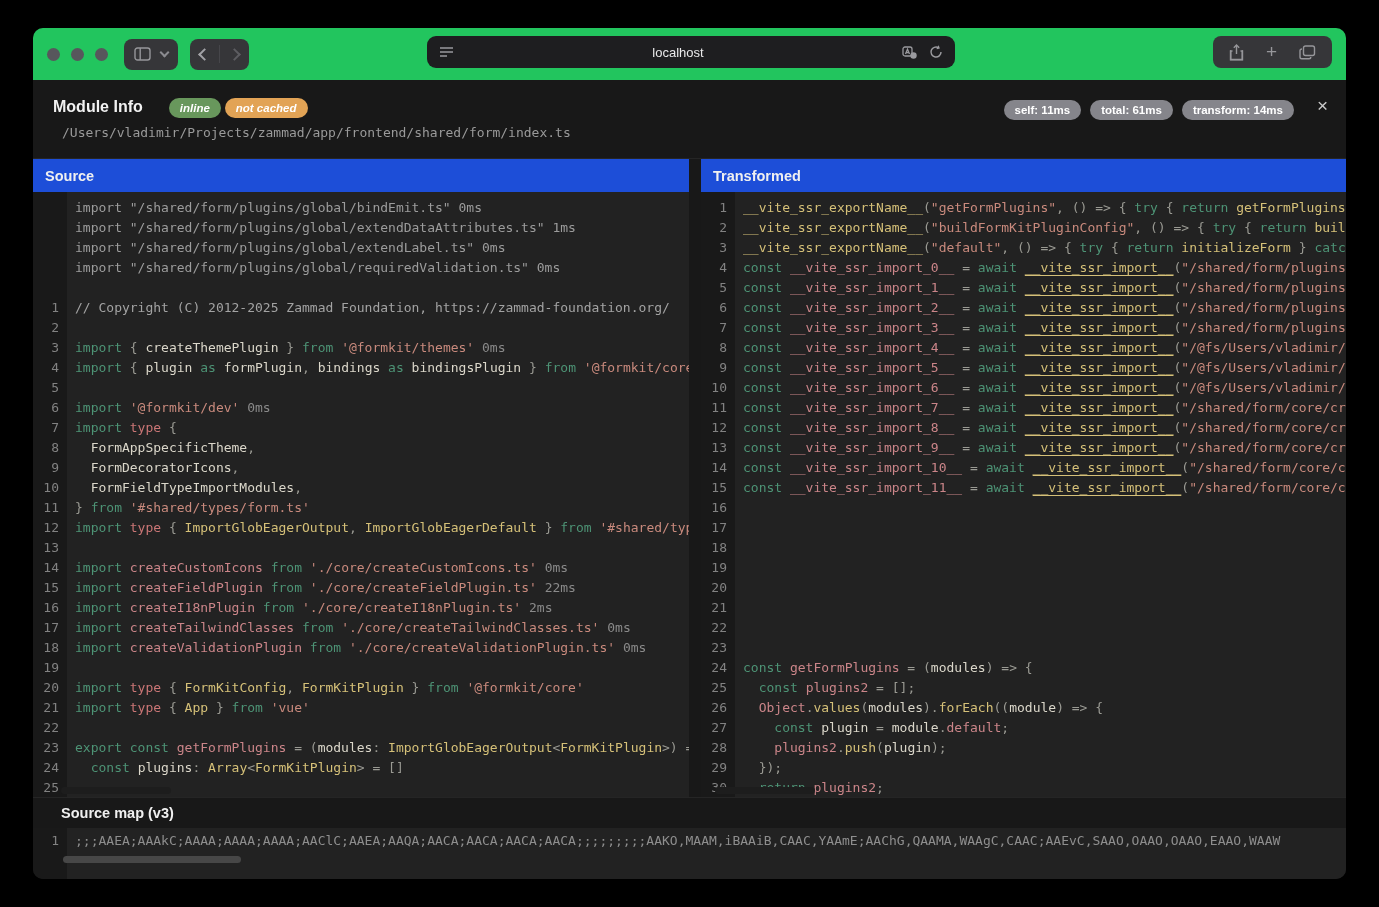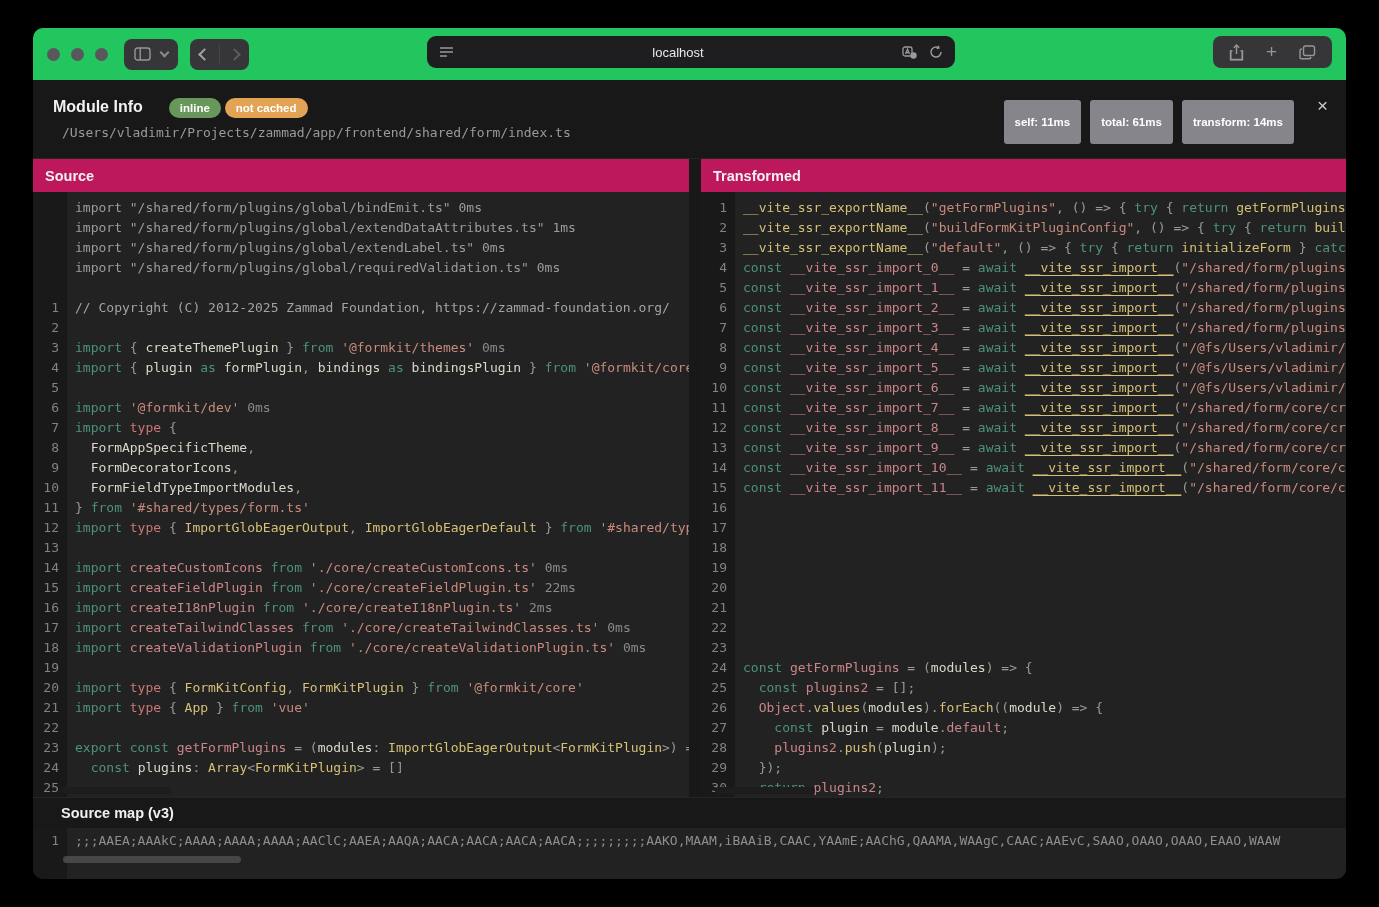--- a/index.html
+++ b/index.html
@@ -27,33 +27,33 @@
             background:#1e1e20; border-radius:9px; display:flex; align-items:center; padding:0 12px; }
   .urlbar .addr { flex:1; text-align:center; color:#e9e9ea; font-size:13px; }
   .icon { color:#9a9a9e; display:inline-flex; align-items:center; justify-content:center; }
   .right-cluster { position:absolute; right:14px; top:8px; height:32px; background:#363639;
                    border-radius:8px; display:flex; align-items:center; gap:22px; padding:0 16px; }
 
   
   .mod-header { flex:0 0 79px; padding:18px 20px 0 20px; position:relative; border-bottom:1px solid #252525; }
   .mod-title-row { display:flex; align-items:center; gap:22px; }
   .mod-title { color:#f2f2f2; font-size:16px; font-weight:700; }
-  .badge { color:#fff; font-size:11.5px; font-weight:700; padding:4px 11px; border-radius:11px; }
+  .badge { color:#fff; font-size:11.5px; font-weight:700; padding:4px 11px; border-radius:11px;font-style:italic; }
   .timings { position:absolute; right:52px; top:20px; display:flex; gap:9px; }
   .timing-pill { background:#85858b; color:#fff; font-size:11.5px; font-weight:700;
-                 padding:16px 11px; border-radius:3px; }
+                 padding:4px 11px; border-radius:10px; }
   .close-btn { position:absolute; right:18px; top:16px; color:#c9c9c9; font-size:19px;
                line-height:19px; cursor:default; }
   .mod-path { margin-top:9px; color:#9a9a9a; font-family:"DejaVu Sans Mono", monospace; font-size:13px;margin-left:9px; }
 
   
   .panels { flex:1 1 auto; display:grid; grid-template-columns:656px 645px; gap:0 12px; overflow:hidden; }
   .panel { display:flex; flex-direction:column; overflow:hidden; }
   .panel-header { flex:0 0 33px; color:#f0f0f0; font-size:14.5px; font-weight:700;
-                  display:flex; align-items:center; padding-left:12px; background:#be185d; }
+                  display:flex; align-items:center; padding-left:12px; background:#1d4ed8; }
   .panel-body { flex:1 1 auto; overflow:hidden; position:relative; padding-top:6px;
                 background:linear-gradient(90deg,#191919 0 34px,#222222 34px); }
   .code-row { display:flex; height:20px; line-height:20px;
               font-family:"DejaVu Sans Mono", monospace; font-size:13px; white-space:pre; }
   .gutter-cell { flex:0 0 34px; text-align:right; padding-right:8px; color:#828282; }
   .code-cell { flex:1 1 auto; padding-left:8px; overflow:hidden; }
 
   .tk-k{color:#4d9375} .tk-t{color:#cb7676} .tk-v{color:#dbd7ca} .tk-p{color:#9a9a93}
   .tk-f{color:#d5c078} .tk-n{color:#cb8589} .tk-s{color:#c98a7d} .tk-c{color:#a3a3a3}
   .tk-g{color:#8a8a8a} .tk-dim{color:#9c9c9c}

